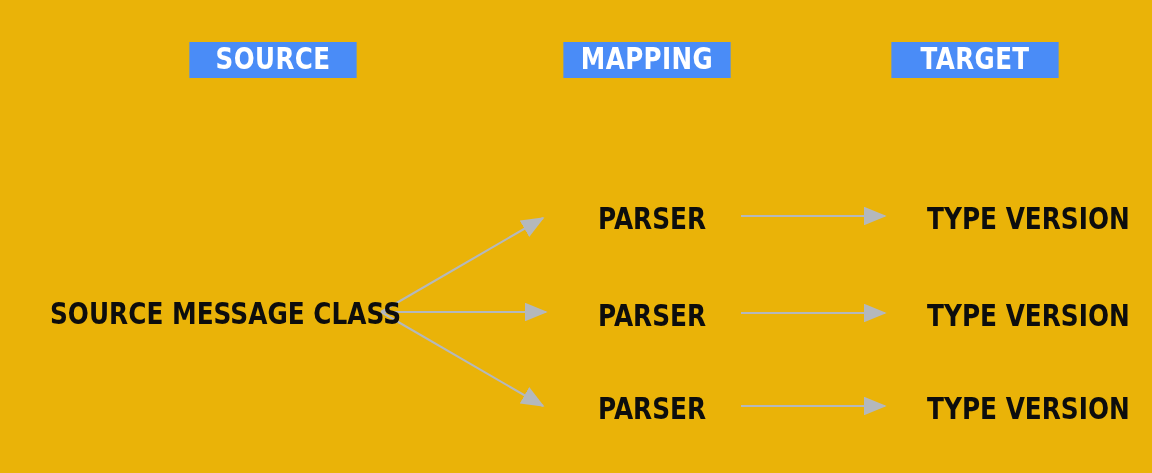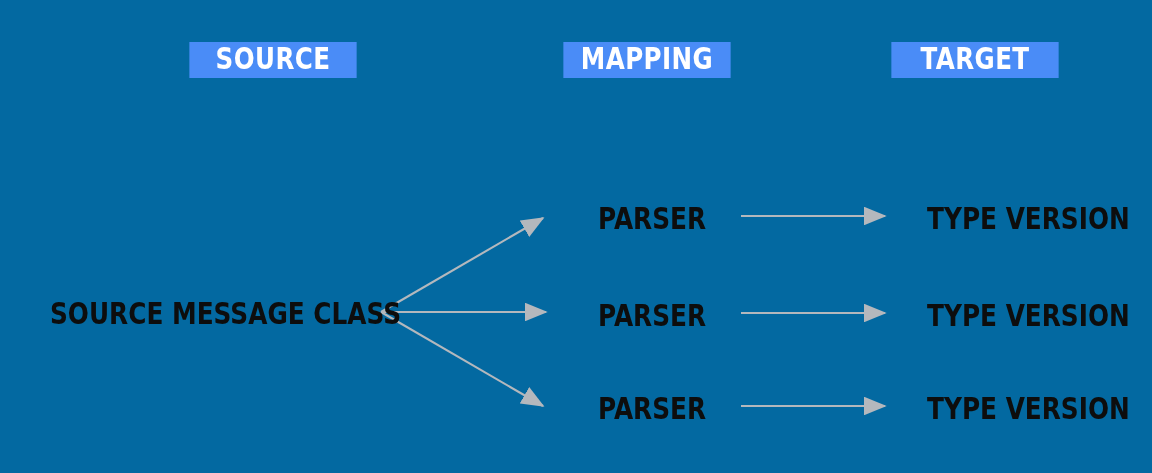--- a/index.html
+++ b/index.html
@@ -7,21 +7,21 @@
     padding: 0;
     background: #ffffff;
   }
   body {
     font-family: "Liberation Sans", sans-serif;
   }
   .canvas {
     position: relative;
     width: 1152px;
     height: 473px;
-    background: #0369a1;
+    background: #eab308;
     overflow: hidden;
   }
 
   
   .col-header {
     position: absolute;
     color: #ffffff;
     background: #4a8cf7;
     font-family: "DejaVu Sans", sans-serif;
     font-weight: bold;

